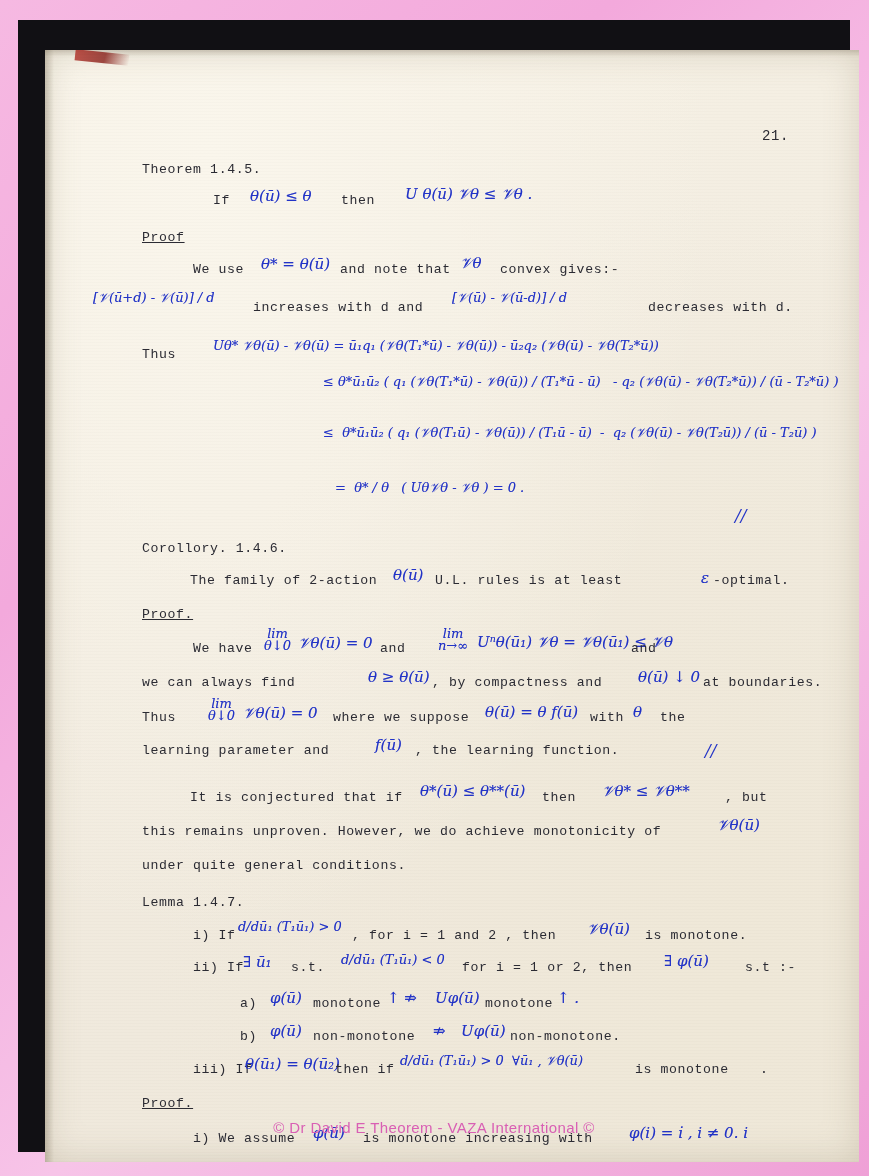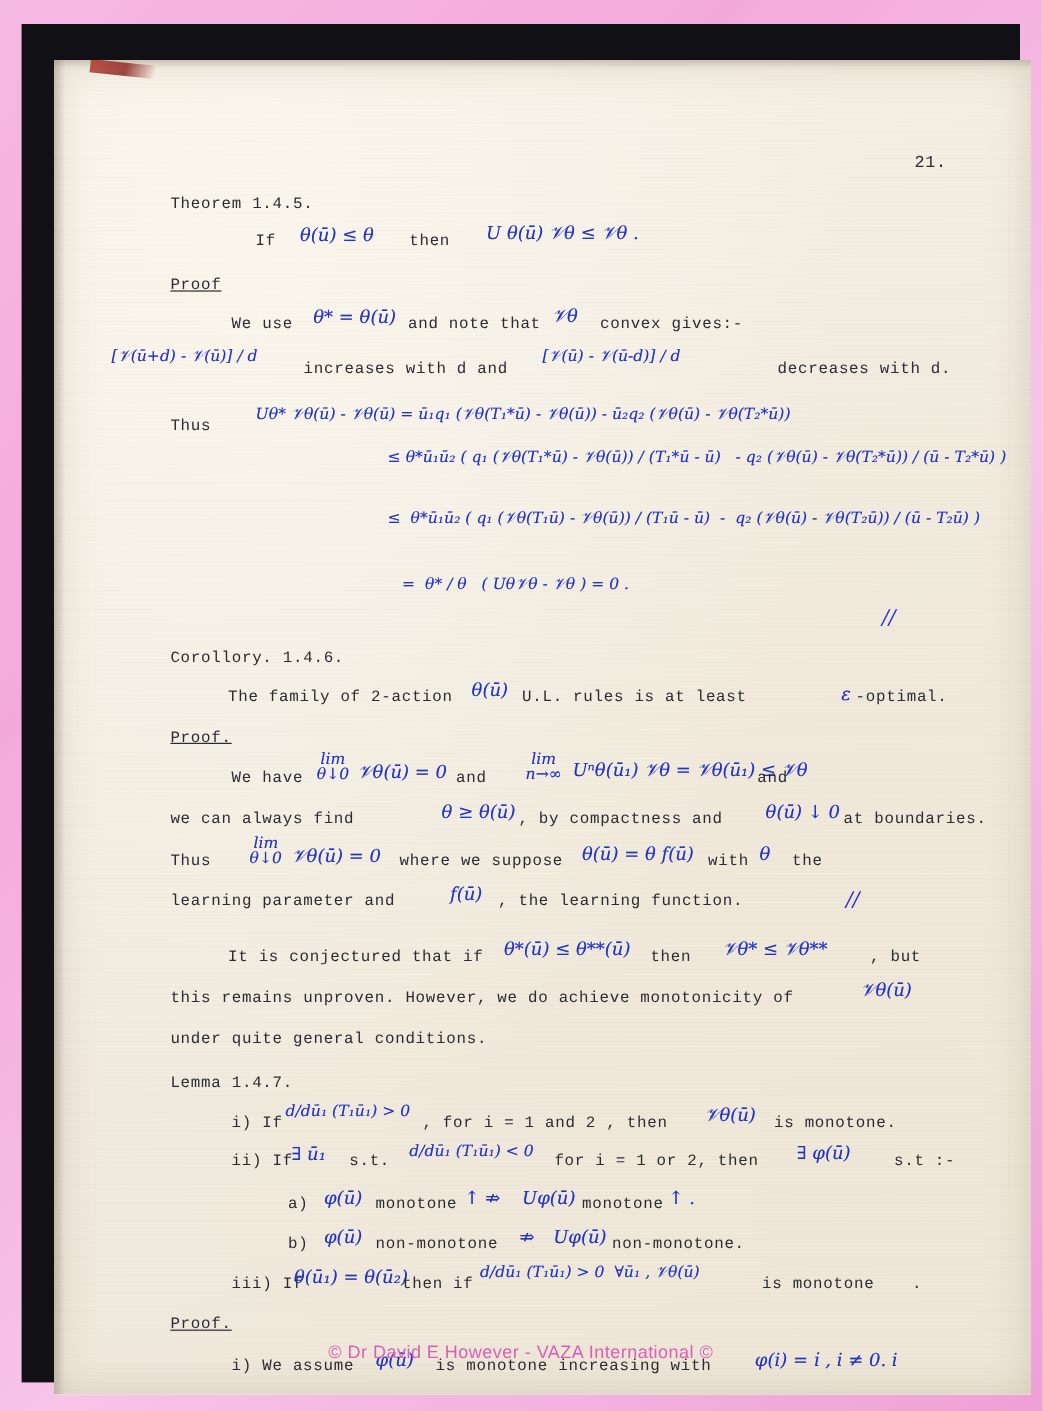--- a/index.html
+++ b/index.html
@@ -229,15 +229,15 @@
 
       <div class="typed u" style="left:97px;top:1046px;">Proof.</div>
 
       <div class="typed" style="left:148px;top:1081px;">i) We assume</div>
       <div class="ink md" style="left:268px;top:1074px;">φ(ū)</div>
       <div class="typed" style="left:318px;top:1081px;">is monotone increasing with</div>
       <div class="ink md" style="left:584px;top:1074px;">φ(i) = i̇ , i ≠ 0. i</div>
 
       <div class="noise"></div>
     </div>
-    <div id="watermark">© Dr David E However - VAZA International ©</div>
+    <div id="watermark">© Dr David E Theorem - VAZA International ©</div>
   </div>
 </div>
 
 </body></html>

